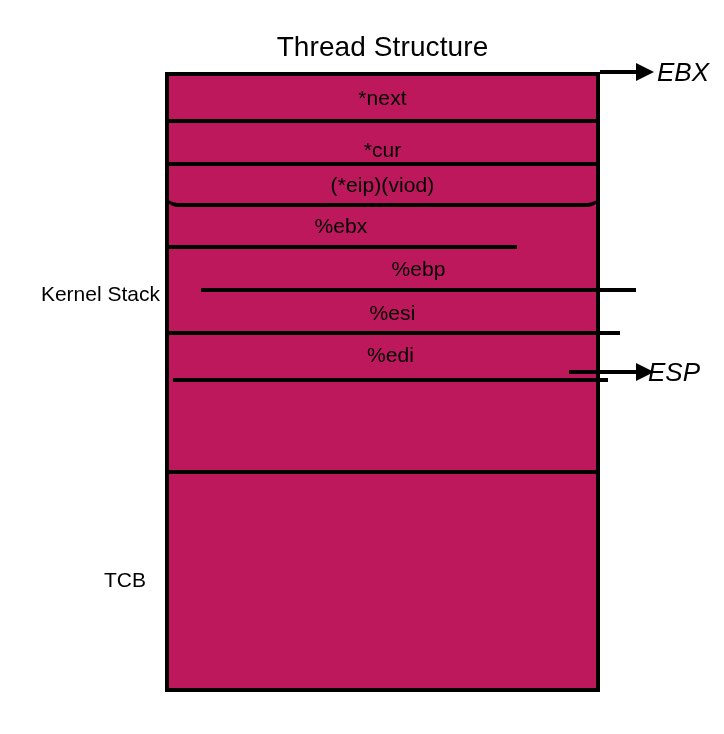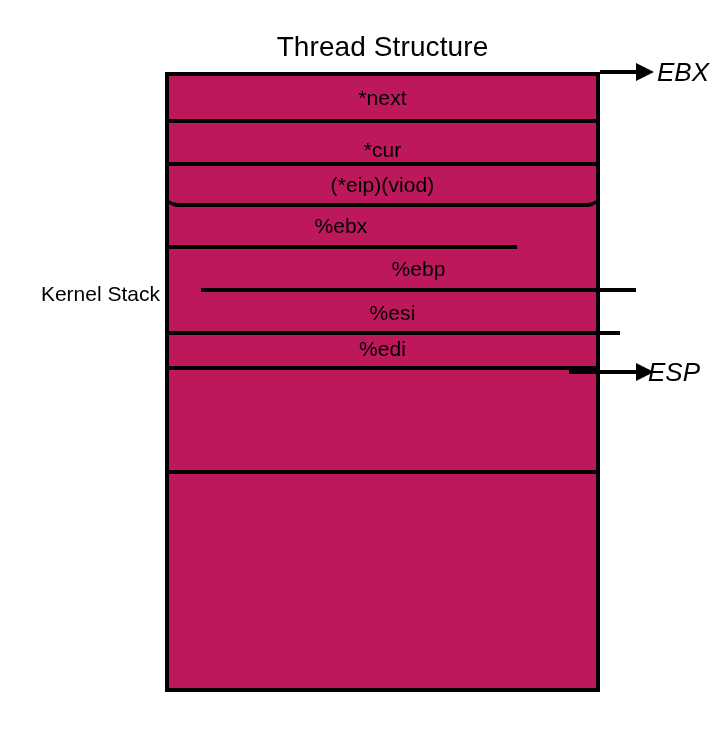--- a/index.html
+++ b/index.html
@@ -130,31 +130,32 @@
       </div>
       <div class="row" style="top: 131px; height: 42px; width: 352px; align-items: center;">
         <span class="row-label">%ebx</span>
       </div>
       <div class="row" style="top: 173px; height: 43px; width: 435px; margin-left: 36px;">
         <span class="row-label">%ebp</span>
       </div>
       <div class="row" style="top: 219px; height: 40px; width: 455px;">
         <span class="row-label">%esi</span>
       </div>
-      <div class="row" style="top: 256px; height: 38px; width: 435px;">
+      <div class="row" style="top: 256px; height: 50px; width: 435px; margin-left: 8px;">
         <span class="row-label">%edi</span>
       </div>
       <div class="row empty" style="top: 298px; height: 100px; width: 435px;"></div>
       <div class="row empty" style="top: 398px; height: 222px; width: 435px; border-bottom: none;"></div>
     </div>
 
 <div class="arrow" style="left: 600px; top: 72px;">
       <div class="shaft" style="width: 36px;"></div>
       <div class="head" style="left: 36px;"></div>
     </div>
     <div class="arrow-label" style="left: 657px; top: 72px;">EBX</div>
     <div class="arrow" style="left: 569px; top: 372px;">
       <div class="shaft" style="width: 67px;"></div>
       <div class="head" style="left: 67px;"></div>
     </div>
     <div class="arrow-label" style="left: 648px; top: 372px;">ESP</div>
     <div class="side-label right-align" style="left: 8px; width: 152px; top: 266px; margin-top: 28px;">Kernel Stack</div>
+    <div class="side-label center-align" style="left: 55px; width: 140px; top: 580px;">TCB</div>
   </div>
 
 </body></html>

